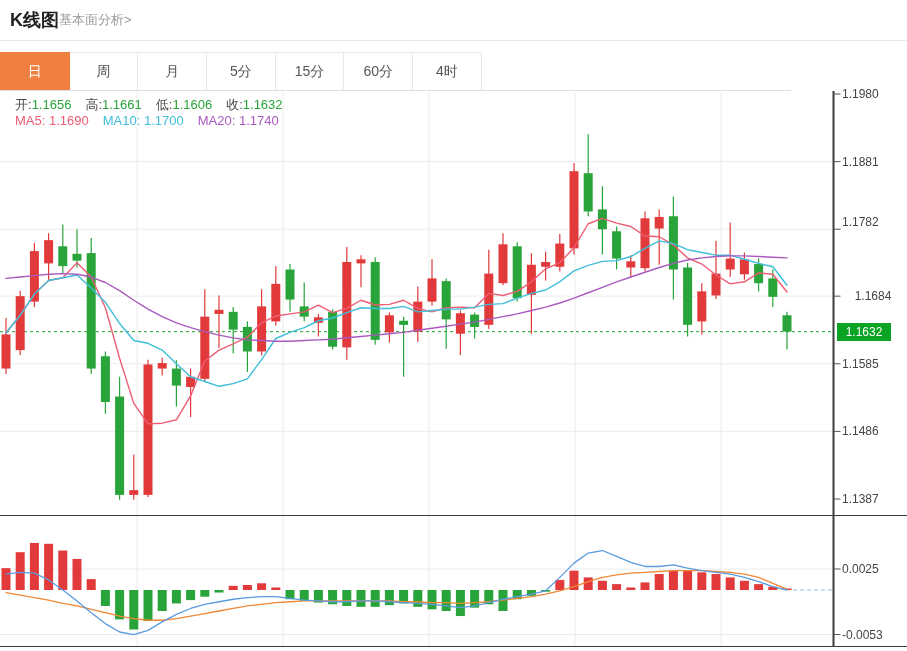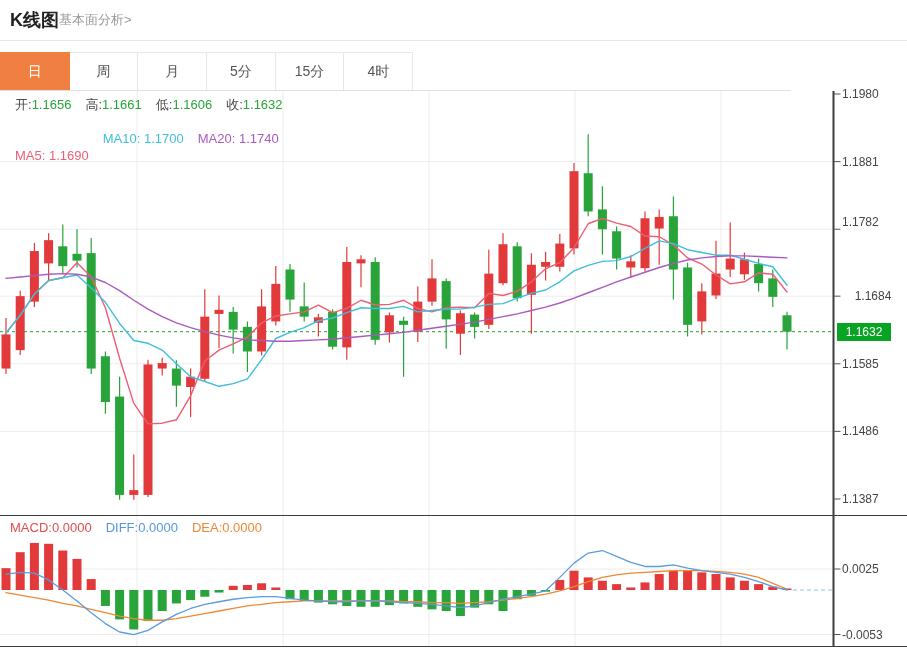--- a/index.html
+++ b/index.html
@@ -15,21 +15,21 @@
     margin-left:-1px; cursor:pointer; }
   .tab:first-child { margin-left:0; }
   .tab.active { background:var(--orange,#ef8042); border-color:var(--orange,#ef8042);
     color:#fff; position:relative; z-index:1; }
   .chart-region { position:relative; width:791px; height:561px; border-top:1px solid #e0e0e0; }
   svg#chart { position:absolute; left:0; top:0; }
   .row { position:absolute; display:flex; align-items:center; font-size:13px; white-space:nowrap; }
   .row .pair { margin-right:14px; }
   .lab { color:#4a4a4a; }
   .val-up { color:var(--green,#28a43a); }
-  .ma5t { color:var(--ma5,#ee5d74);margin-top:35px; }
+  .ma5t { color:var(--ma5,#ee5d74); }
   .ma10t { color:var(--ma10,#3fbeda); }
   .ma20t { color:var(--ma20,#a95abf); }
   .macdt { color:#dd4f4f; }
   .difft { color:#5596e0; }
   .deat { color:#ef8836; }
   .ytick { position:absolute; left:842px; width:62px; font-size:12px; color:#444; height:16px;
     line-height:16px; }
   .price-badge { position:absolute; left:837px; width:54px; height:18px; line-height:18px;
     text-align:center; background:var(--badge,#0aa424); color:#fff; font-size:12px; z-index:2; }
 </style>
@@ -40,20 +40,21 @@
   <div class="title">K线图</div>
   <a class="link">基本面分析&gt;</a>
 </div>
 
 <div class="tabbar">
   <div class="tab active">日</div>
   <div class="tab">周</div>
   <div class="tab">月</div>
   <div class="tab">5分</div>
   <div class="tab">15分</div>
+  <div class="tab">60分</div>
   <div class="tab">4时</div>
 </div>
 
 <div class="chart-region">
   <svg id="chart" width="907" height="561">
       <line x1="137" y1="0" x2="137" y2="555.5" stroke="#ececec" stroke-width="1"></line>
       <line x1="283" y1="0" x2="283" y2="555.5" stroke="#ececec" stroke-width="1"></line>
       <line x1="429" y1="0" x2="429" y2="555.5" stroke="#ececec" stroke-width="1"></line>
       <line x1="575" y1="0" x2="575" y2="555.5" stroke="#ececec" stroke-width="1"></line>
       <line x1="721" y1="0" x2="721" y2="555.5" stroke="#ececec" stroke-width="1"></line>
@@ -259,25 +260,20 @@
     <span class="pair"><span class="lab">低:</span><span class="val-up">1.1606</span></span>
     <span class="pair"><span class="lab">收:</span><span class="val-up">1.1632</span></span>
   </div>
 
   <div class="row" style="left:15px; top:22px;">
     <span class="pair ma5t"><span>MA5:</span> <span>1.1690</span></span>
     <span class="pair ma10t"><span>MA10:</span> <span>1.1700</span></span>
     <span class="pair ma20t"><span>MA20:</span> <span>1.1740</span></span>
   </div>
 
-  <div class="row" style="left:10px; top:429px;">
-    <span class="pair macdt"><span>MACD:</span><span>0.0000</span></span>
-    <span class="pair difft"><span>DIFF:</span><span>0.0000</span></span>
-    <span class="pair deat"><span>DEA:</span><span>0.0000</span></span>
-  </div>
 
   <div class="price-badge" style="top: 231.673px;">1.1632</div>
   <div id="tick-labels">
       <div class="ytick" style="top: -5px;">1.1980</div>
       <div class="ytick" style="top: 62.6138px;">1.1881</div>
       <div class="ytick" style="top: 123px;">1.1782</div>
       <div class="ytick" style="top: 197.159px; text-align: center;">1.1684</div>
       <div class="ytick" style="top: 264.772px;">1.1585</div>
       <div class="ytick" style="top: 332.386px;">1.1486</div>
       <div class="ytick" style="top: 400px;">1.1387</div>

